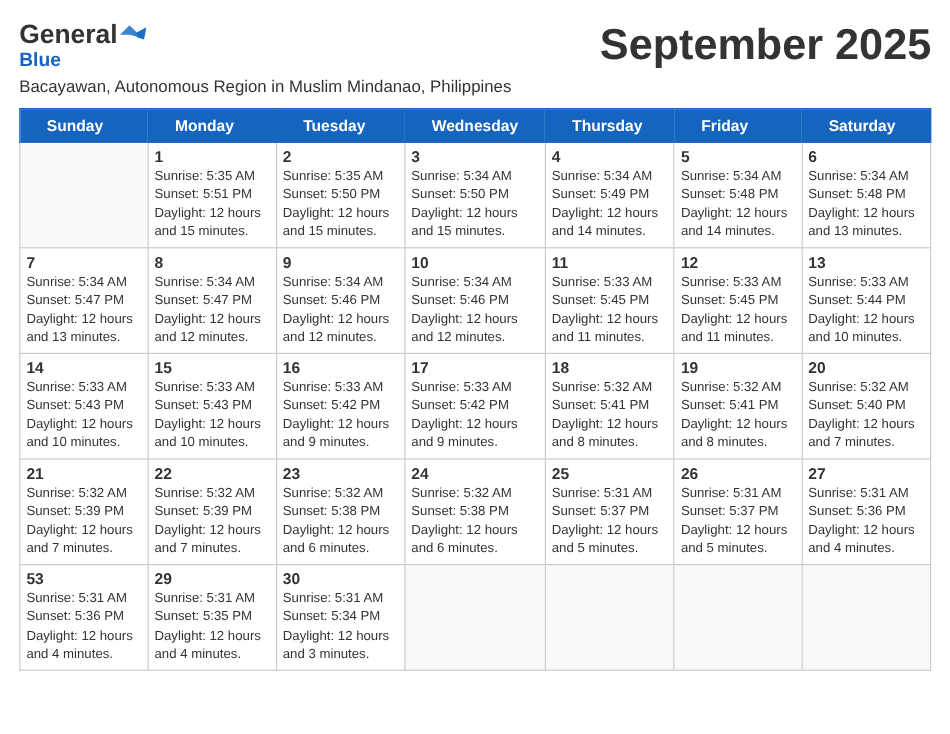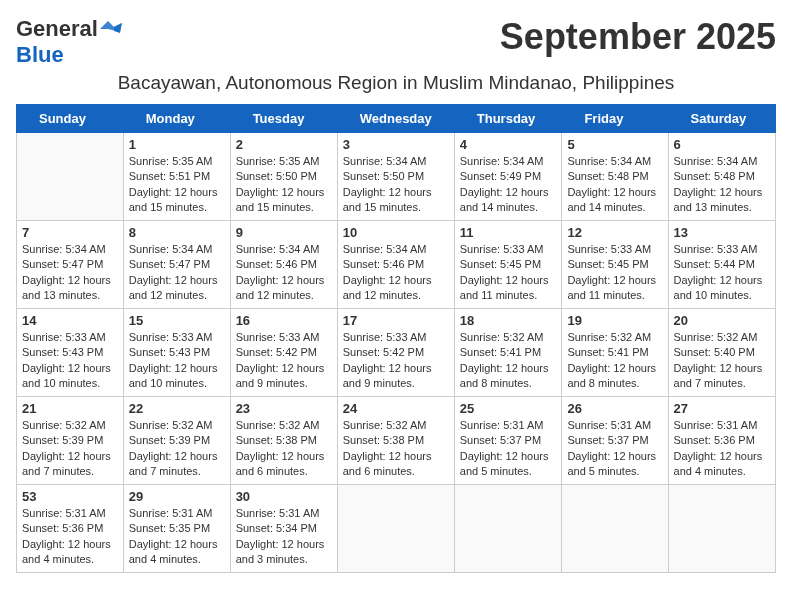--- a/index.html
+++ b/index.html
@@ -25,22 +25,22 @@
       display: flex;
       align-items: center;
     }
     .month-title {
       font-size: 36px;
       font-weight: bold;
       color: #333;
       text-align: center;
     }
     .subtitle {
-      text-align: center;
-      font-size: 19px;
+      text-align: left;
+      font-size: 14px;
       color: #333;
       margin-bottom: 10px;
     }
     .calendar {
       width: 100%;
       border-collapse: collapse;
       font-size: 11px;
     }
     .calendar th {
       background: #1565c0;
@@ -80,21 +80,21 @@
 <div class="header-area">
   <div class="logo">
     <div class="logo-row">
       <span style="font-size:22px;font-weight:bold;color:#333;">General</span>
       <svg width="22" height="16" viewBox="0 0 22 16" style="margin-left:2px;">
         <polygon points="0,8 8,0 14,6 22,2 16,10 8,8" fill="#1a6fc4" opacity="0.85"></polygon>
         <polygon points="14,6 22,2 20,12 14,10" fill="#1a6fc4"></polygon>
       </svg>
     </div>
     <div>
-      <span style="font-size:22px;font-weight:bold;color:#1565c0;">Blue</span>
+      <span style="font-size:16px;font-weight:bold;color:#1565c0;">Blue</span>
     </div>
   </div>
   <div class="month-title">September 2025</div>
 </div>
 
 <div class="subtitle">Bacayawan, Autonomous Region in Muslim Mindanao, Philippines</div>
 
 <table class="calendar">
   <thead>
     <tr id="header-row">

